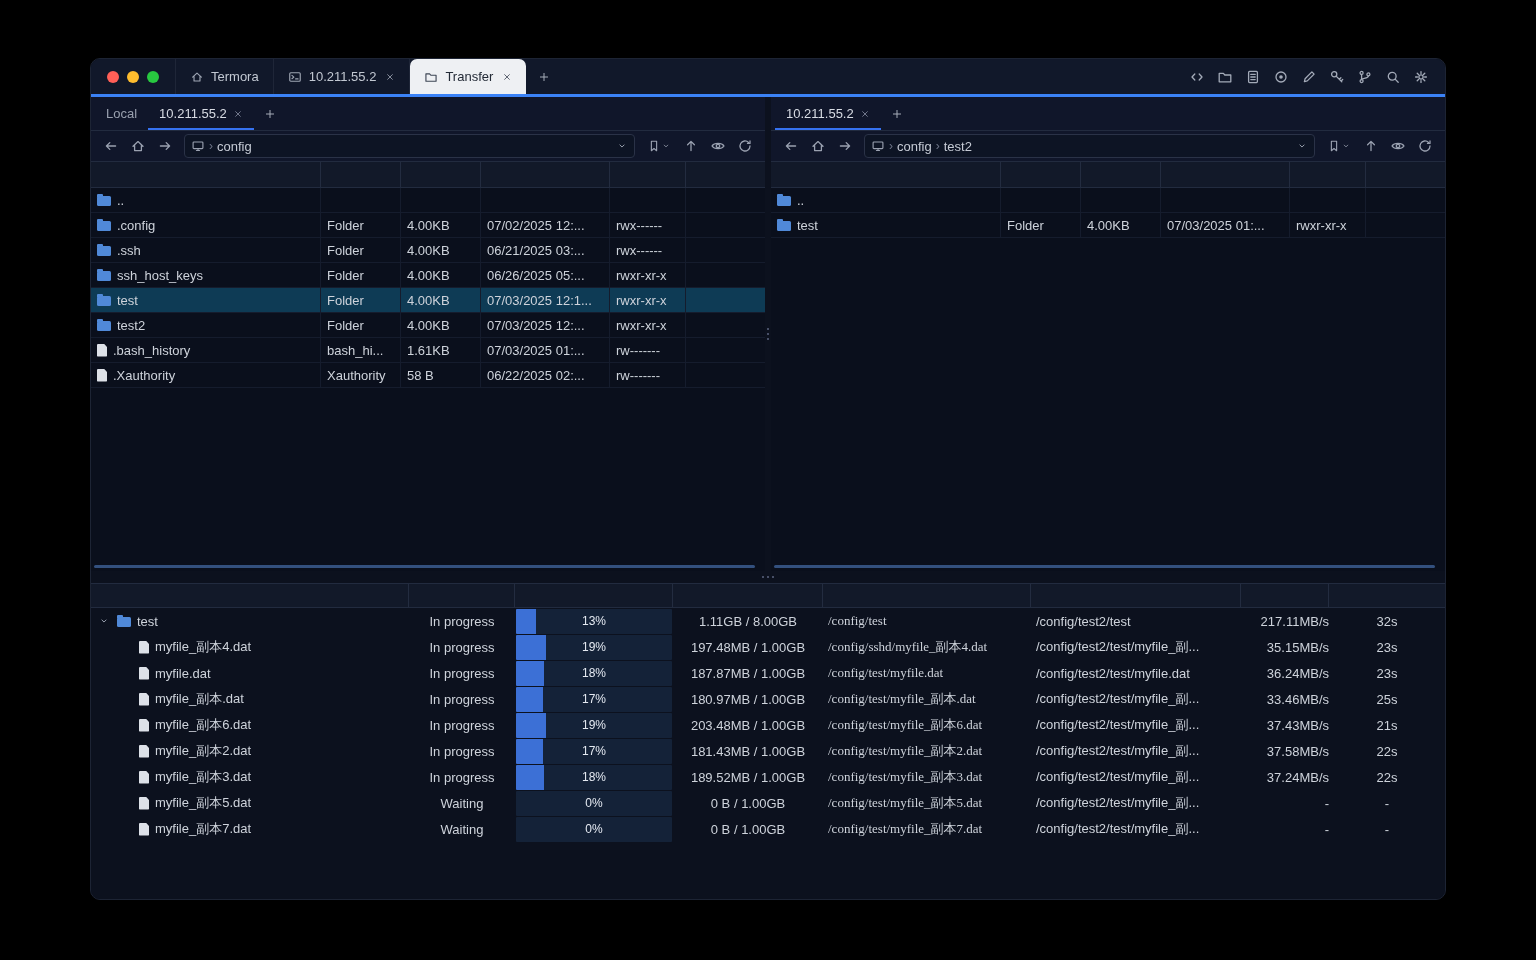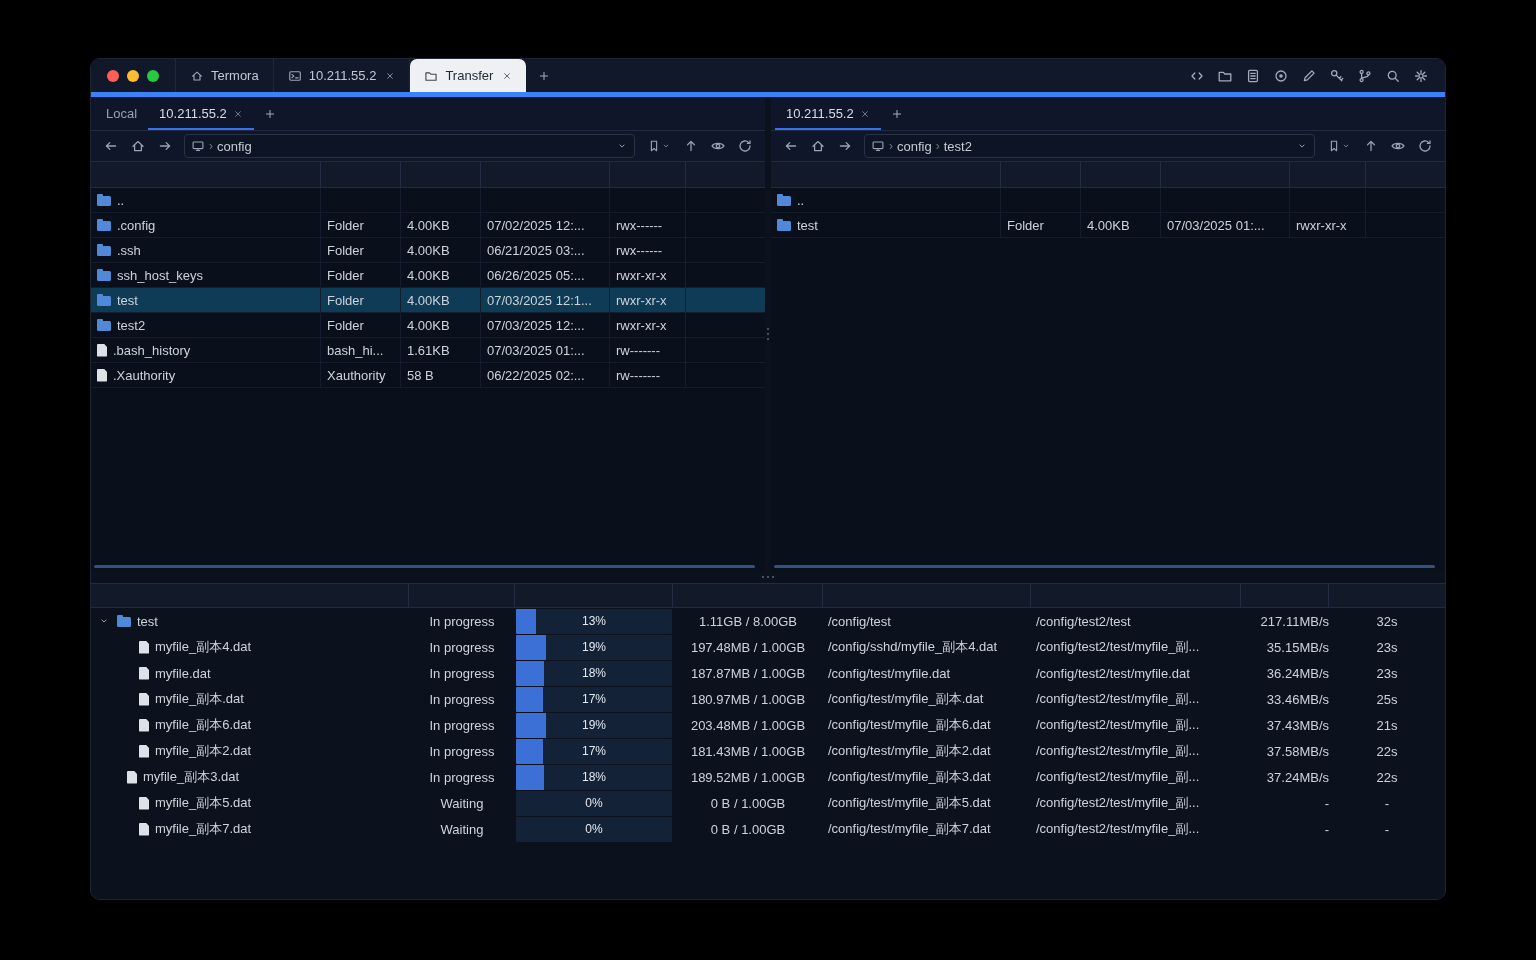--- a/index.html
+++ b/index.html
@@ -7,21 +7,21 @@
   *{box-sizing:border-box;}
   svg.ic{fill:none;stroke:currentColor;stroke-width:1.3;stroke-linecap:round;stroke-linejoin:round;width:16px;height:16px;display:block;}
   svg.ic12{width:12px;height:12px;}
   svg.ic10{width:10px;height:10px;}
   svg.ic14{width:14px;height:14px;}
 
   .window{position:absolute;left:90px;top:58px;width:1356px;height:842px;background:#0c111e;
     border:1px solid #1d2434;border-radius:10px;overflow:hidden;display:flex;flex-direction:column;color:#cdd2da;}
 
   
-  .titlebar{height:38px;flex:0 0 38px;background:#11182a;border-bottom:5px solid #3b82f6;display:flex;align-items:stretch;}
+  .titlebar{height:38px;flex:0 0 38px;background:#11182a;border-bottom:3px solid #3b82f6;display:flex;align-items:stretch;}
   .lights{display:flex;align-items:center;gap:8px;padding:0 16px 0 16px;}
   .light{width:12px;height:12px;border-radius:50%;}
   .l-red{background:#ff5f57;} .l-yellow{background:#febc2e;} .l-green{background:#28c840;}
   .tb-tabs{display:flex;align-items:stretch;}
   .tb-tab{display:flex;align-items:center;gap:7px;padding:0 14px;font-size:13px;color:#c2c8d2;border-right:1px solid #1f2638;}
   .tb-tab:first-child{border-left:1px solid #1f2638;}
   .tb-tab .ic{color:#9fa6b4;}
   .tb-tab-close{color:#8a90a0;display:flex;align-items:center;margin-left:2px;}
   .tb-tab.tab-active{background:#eef0f3;color:#232a36;border-right:none;border-radius:7px 7px 0 0;}
   .tb-tab.tab-active .ic{color:#3d4554;}
@@ -101,21 +101,21 @@
   .tf-head .th-cell:nth-child(6){flex:0 0 210px;}
   .tf-head .th-cell:nth-child(7){flex:0 0 88px;}
   .tf-head .th-cell:nth-child(8){flex:1;border-right:none;}
   .tf-body{flex:1;overflow:hidden;}
   .t-row{height:26px;display:flex;align-items:center;font-size:13px;color:#ced3db;}
   .t-cell{overflow:hidden;white-space:nowrap;}
   .tc-name{flex:0 0 318px;display:flex;align-items:center;gap:6px;}
   .tc-status{flex:0 0 106px;text-align:center;}
   .tc-progress{flex:0 0 158px;display:flex;align-items:center;padding:0 1px;}
   .tc-size{flex:0 0 150px;text-align:center;}
-  .tc-source{flex:0 0 208px;padding:0 5px;}
+  .tc-source{flex:0 0 208px;padding:0 5px;font-family:Liberation Serif, serif;}
   .tc-target{flex:0 0 210px;padding:0 5px;}
   .tc-speed{flex:0 0 88px;text-align:right;}
   .tc-eta{flex:1;text-align:center;}
   .expander{width:14px;height:14px;display:flex;align-items:center;justify-content:center;color:#9aa1b0;flex:0 0 auto;}
   .pbar{position:relative;flex:1;height:25px;background:#142238;overflow:hidden;border-radius:1px;}
   .pfill{position:absolute;left:0;top:0;bottom:0;background:#3c70d6;}
   .plabel{position:absolute;inset:0;display:flex;align-items:center;justify-content:center;font-size:12px;color:#e4e9f1;}
 </style>
 </head>
 <body>
@@ -739,21 +739,21 @@
         <span class="plabel">17%</span>
       </span>
     </span>
     <span class="t-cell tc-size">181.43MB / 1.00GB</span>
     <span class="t-cell tc-source">/config/test/myfile_副本2.dat</span>
     <span class="t-cell tc-target">/config/test2/test/myfile_副...</span>
     <span class="t-cell tc-speed">37.58MB/s</span>
     <span class="t-cell tc-eta">22s</span>
   </div>
           <div class="t-row">
-    <span class="t-cell tc-name" style="padding-left: 16px;">
+    <span class="t-cell tc-name" style="padding-left: 28px;">
       <span class="expander" style="visibility: hidden;">
                 <svg class="ic ic12">
                   <use href="#i-caret"></use>
                 </svg>
               </span>
       <span class="fsicon gi-file"></span>
       <span>myfile_副本3.dat</span>
     </span>
     <span class="t-cell tc-status">In progress</span>
     <span class="t-cell tc-progress">

